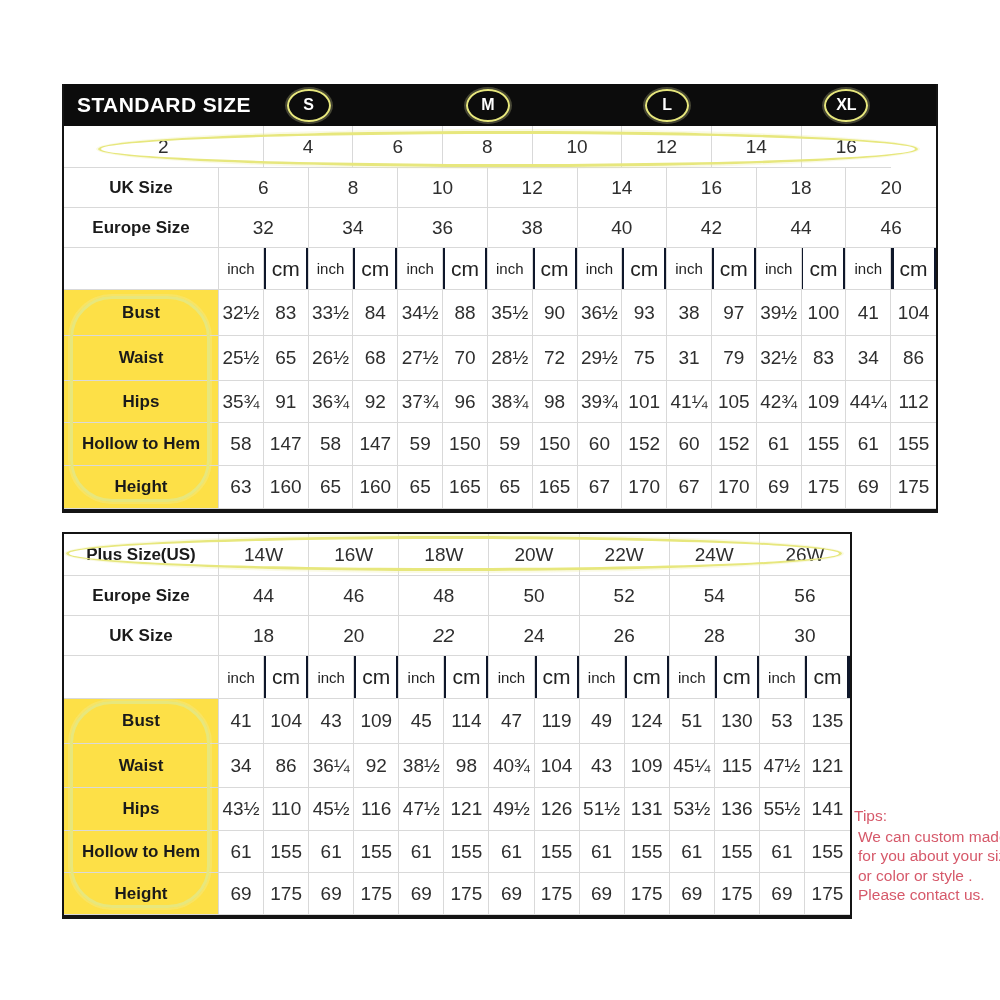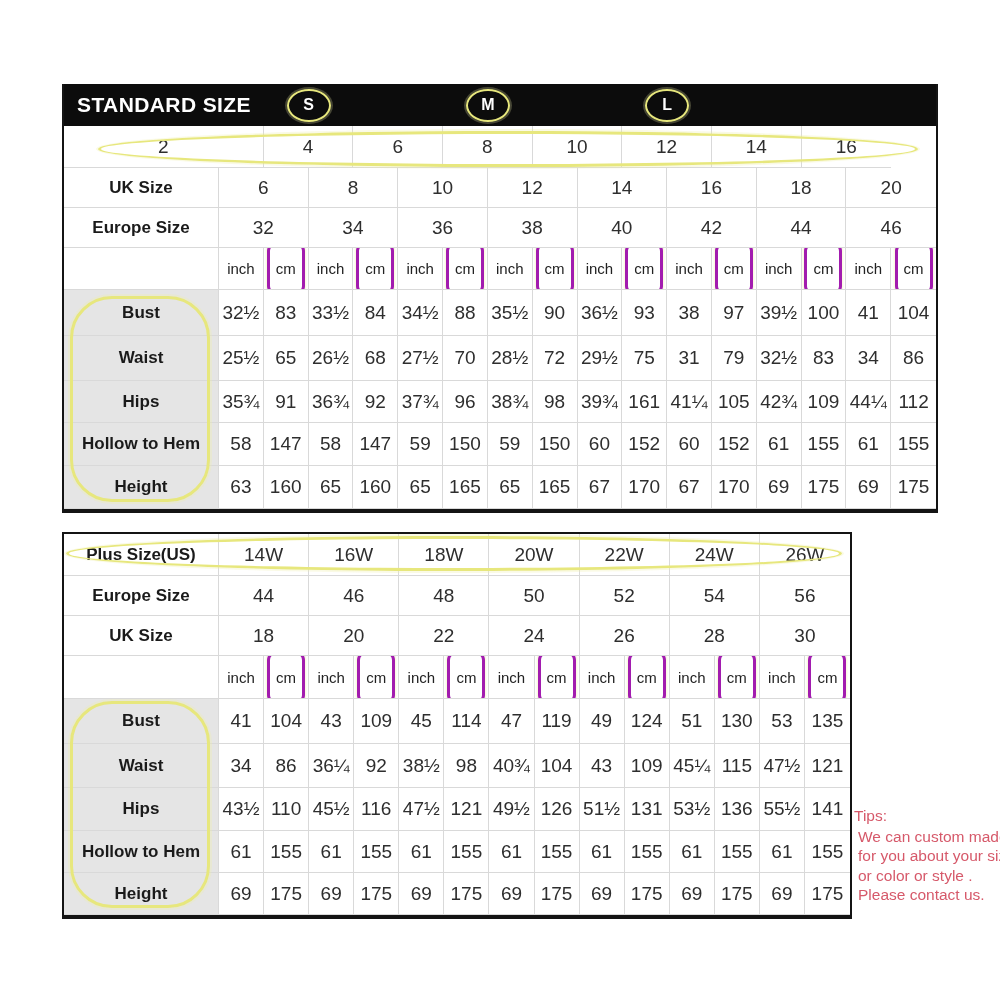--- a/index.html
+++ b/index.html
@@ -28,25 +28,25 @@
   .t-row{display:grid;align-items:center;}
   .t1-cols{grid-template-columns:155px repeat(16,1fr);}
   .t2-cols{grid-template-columns:155px repeat(14,1fr);}
   .cell{
     height:100%;display:flex;justify-content:center;align-items:center;
     border-right:1px solid #d9d9d9;border-bottom:1px solid #d9d9d9;
     box-sizing:border-box;font-size:19px;color:#2e2e2e;overflow:hidden;
   }
   .cell:last-child{border-right:none;}
   .lbl{font-weight:bold;font-size:17px;color:#1a1a1a;}
-  .lbl-gray{background:#e5e5e5;}
+  .lbl-gray{background:#fde047;}
   .unit{font-size:15px;color:#222;}
   .cm-box{
-    display:inline-block;padding:15px 6px;border:3px solid #a21caf;border-radius:9px;
-    box-shadow:0 0 0 1.5px rgba(244,244,190,0.45);font-size:15px;color:#222;
+    display:inline-block;padding:15px 6px;border:3px solid #0f172a;border-radius:9px;
+    box-shadow:0 0 0 1.5px rgba(244,244,190,0.45);font-size:21px;color:#222;
   }
   
   .anno{position:absolute;border:3px solid #e7e77d;box-shadow:0 0 0 2px rgba(240,240,170,0.3);pointer-events:none;box-sizing:border-box;}
   .anno-oval{border-radius:50%;}
   .anno-rrect{border-radius:42px;}
   
   .tips{position:absolute;left:854px;top:806px;color:#d6596a;font-size:15.5px;line-height:19.5px;}
   .tips .tips-title{margin-bottom:1px;}
   .tips .tips-line{padding-left:4px;white-space:nowrap;}
 </style>
@@ -58,20 +58,23 @@
     <div class="hdr-title">STANDARD SIZE</div>
     <div class="hdr-group" style="grid-column:2 / span 4">
       <span class="letter-ellipse">S</span>
     </div>
     <div class="hdr-group" style="grid-column:6 / span 4">
       <span class="letter-ellipse">M</span>
     </div>
     <div class="hdr-group" style="grid-column:10 / span 4">
       <span class="letter-ellipse">L</span>
     </div>
+    <div class="hdr-group" style="grid-column:14 / span 4">
+      <span class="letter-ellipse">XL</span>
+    </div>
   </div>
   <div id="t1-body">
       <div class="t-row t1-cols" style="height: 42px;">
         <div class="cell " style="grid-column: span 2;">
           <span>2</span>
         </div>
         <div class="cell " style="grid-column: span 2;">
           <span>4</span>
         </div>
         <div class="cell " style="grid-column: span 2;">
@@ -333,21 +336,21 @@
         <div class="cell ">
           <span>38¾</span>
         </div>
         <div class="cell ">
           <span>98</span>
         </div>
         <div class="cell ">
           <span>39¾</span>
         </div>
         <div class="cell ">
-          <span>161</span>
+          <span>101</span>
         </div>
         <div class="cell ">
           <span>41¼</span>
         </div>
         <div class="cell ">
           <span>105</span>
         </div>
         <div class="cell ">
           <span>42¾</span>
         </div>
@@ -527,21 +530,21 @@
       <div class="t-row t2-cols" style="height: 40px;">
         <div class="cell lbl">
           <span>UK Size</span>
         </div>
         <div class="cell " style="grid-column: span 2;">
           <span>18</span>
         </div>
         <div class="cell " style="grid-column: span 2;">
           <span>20</span>
         </div>
-        <div class="cell " style="grid-column: span 2;">
+        <div class="cell " style="grid-column: span 2; font-style: italic;">
           <span>22</span>
         </div>
         <div class="cell " style="grid-column: span 2;">
           <span>24</span>
         </div>
         <div class="cell " style="grid-column: span 2;">
           <span>26</span>
         </div>
         <div class="cell " style="grid-column: span 2;">
           <span>28</span>

